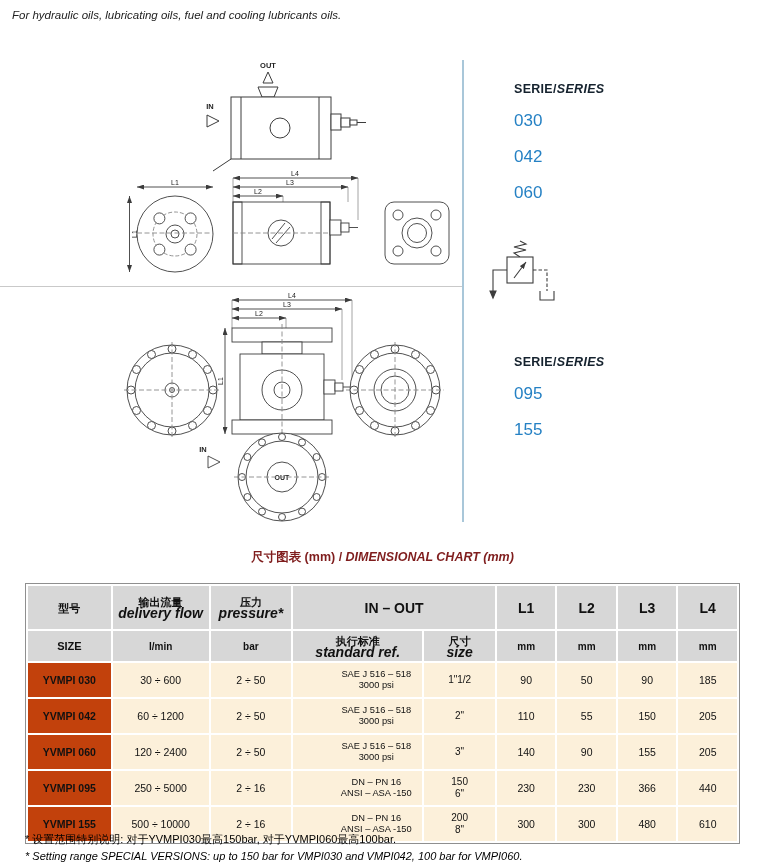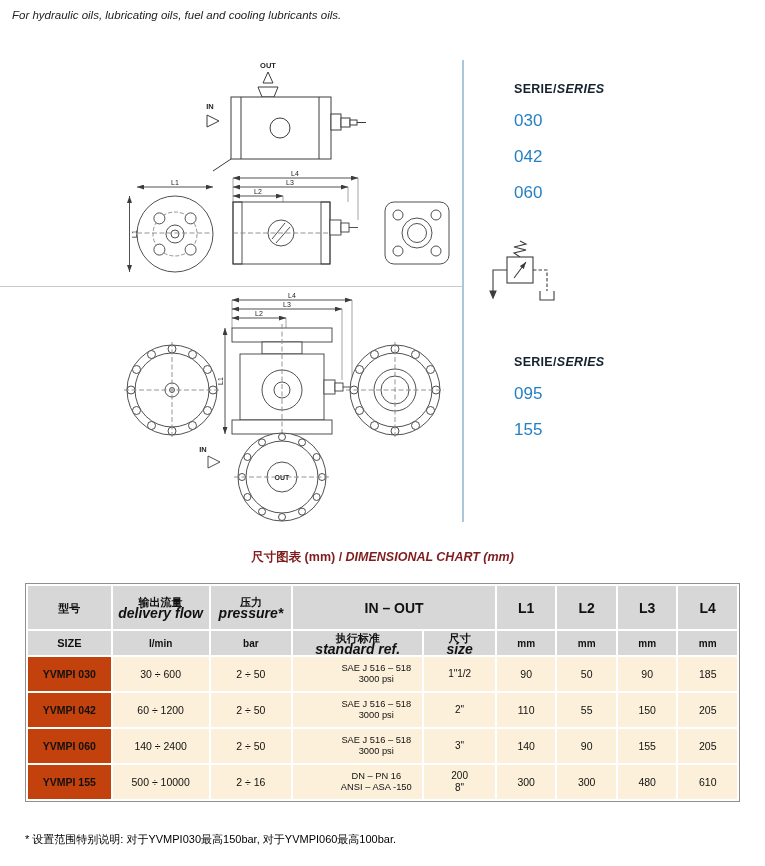--- a/index.html
+++ b/index.html
@@ -14,21 +14,21 @@
   .series-label .it{font-style:italic;}
   .series-num{font-size:17px;font-weight:normal;color:#2581c4;line-height:22px;margin-top:14px;}
   svg{position:absolute;}
   svg text{font-family:"Liberation Sans","DejaVu Sans",sans-serif;fill:#222;}
   .section-title{position:absolute;left:25px;top:549px;width:715px;text-align:center;font-size:12.5px;font-weight:bold;color:#7f1d1d;}
   .section-title .en{font-style:italic;}
   table{position:absolute;left:25px;top:583px;width:715px;border-collapse:separate;border-spacing:2px;background:#fff;border:1px solid #8f8f8f;table-layout:fixed;}
   th,td{text-align:center;vertical-align:middle;padding:0;font-size:10.5px;color:#111;}
   thead th{background:#d7d7d7;font-weight:normal;}
   tr.hrowA th{height:43px;margin-top:24px;}
-  tr.hrowB th{height:24px;}
+  tr.hrowB th{height:30px;}
   tbody td{background:#fcf0da;height:34px;}
   td.model{background:#c2410c;font-weight:bold;text-align:center;}
   .zh{font-size:11px;font-weight:bold;line-height:12px;}
   .eni{font-size:14px;font-style:italic;font-weight:bold;line-height:11px;}
   .unit{font-size:10px;font-weight:bold;}
   .lhead{font-size:14px;font-weight:bold;}
   .two-line div{font-size:9.3px;line-height:11.5px;padding-left:37px;}
   .size-cell div{font-size:10px;line-height:12px;}
   .footer-notes{position:absolute;left:25px;top:832px;font-size:11px;color:#000;}
   .footer-notes .en{font-style:italic;margin-top:3px;}
@@ -325,36 +325,53 @@
           <div>2"</div>
           <div></div>
         </td>
       <td>110</td>
       <td>55</td>
       <td>150</td>
       <td>205</td>
     </tr>
     <tr>
       <td class="model">YVMPI 060</td>
-      <td>140 ÷ 2400</td>
+      <td>120 ÷ 2400</td>
       <td>2 ÷ 50</td>
       <td class="two-line">
           <div>SAE J 516 – 518</div>
           <div>3000 psi</div>
         </td>
       <td class="size-cell">
           <div>3"</div>
           <div></div>
         </td>
       <td>140</td>
       <td>90</td>
       <td>155</td>
       <td>205</td>
     </tr>
     <tr>
+      <td class="model">YVMPI 095</td>
+      <td>250 ÷ 5000</td>
+      <td>2 ÷ 16</td>
+      <td class="two-line">
+          <div>DN – PN 16</div>
+          <div>ANSI – ASA -150</div>
+        </td>
+      <td class="size-cell">
+          <div>150</div>
+          <div>6"</div>
+        </td>
+      <td>230</td>
+      <td>230</td>
+      <td>366</td>
+      <td>440</td>
+    </tr>
+    <tr>
       <td class="model">YVMPI 155</td>
       <td>500 ÷ 10000</td>
       <td>2 ÷ 16</td>
       <td class="two-line">
           <div>DN – PN 16</div>
           <div>ANSI – ASA -150</div>
         </td>
       <td class="size-cell">
           <div>200</div>
           <div>8"</div>
@@ -362,13 +379,14 @@
       <td>300</td>
       <td>300</td>
       <td>480</td>
       <td>610</td>
     </tr>
   </tbody>
 </table>
 
 <div class="footer-notes">
   <div class="zh-note">* 设置范围特别说明: 对于YVMPI030最高150bar, 对于YVMPI060最高100bar.</div>
+  <div class="en">* Setting range SPECIAL VERSIONS: up to 150 bar for VMPI030 and VMPI042, 100 bar for VMPI060.</div>
 </div>
 
 </body></html>

